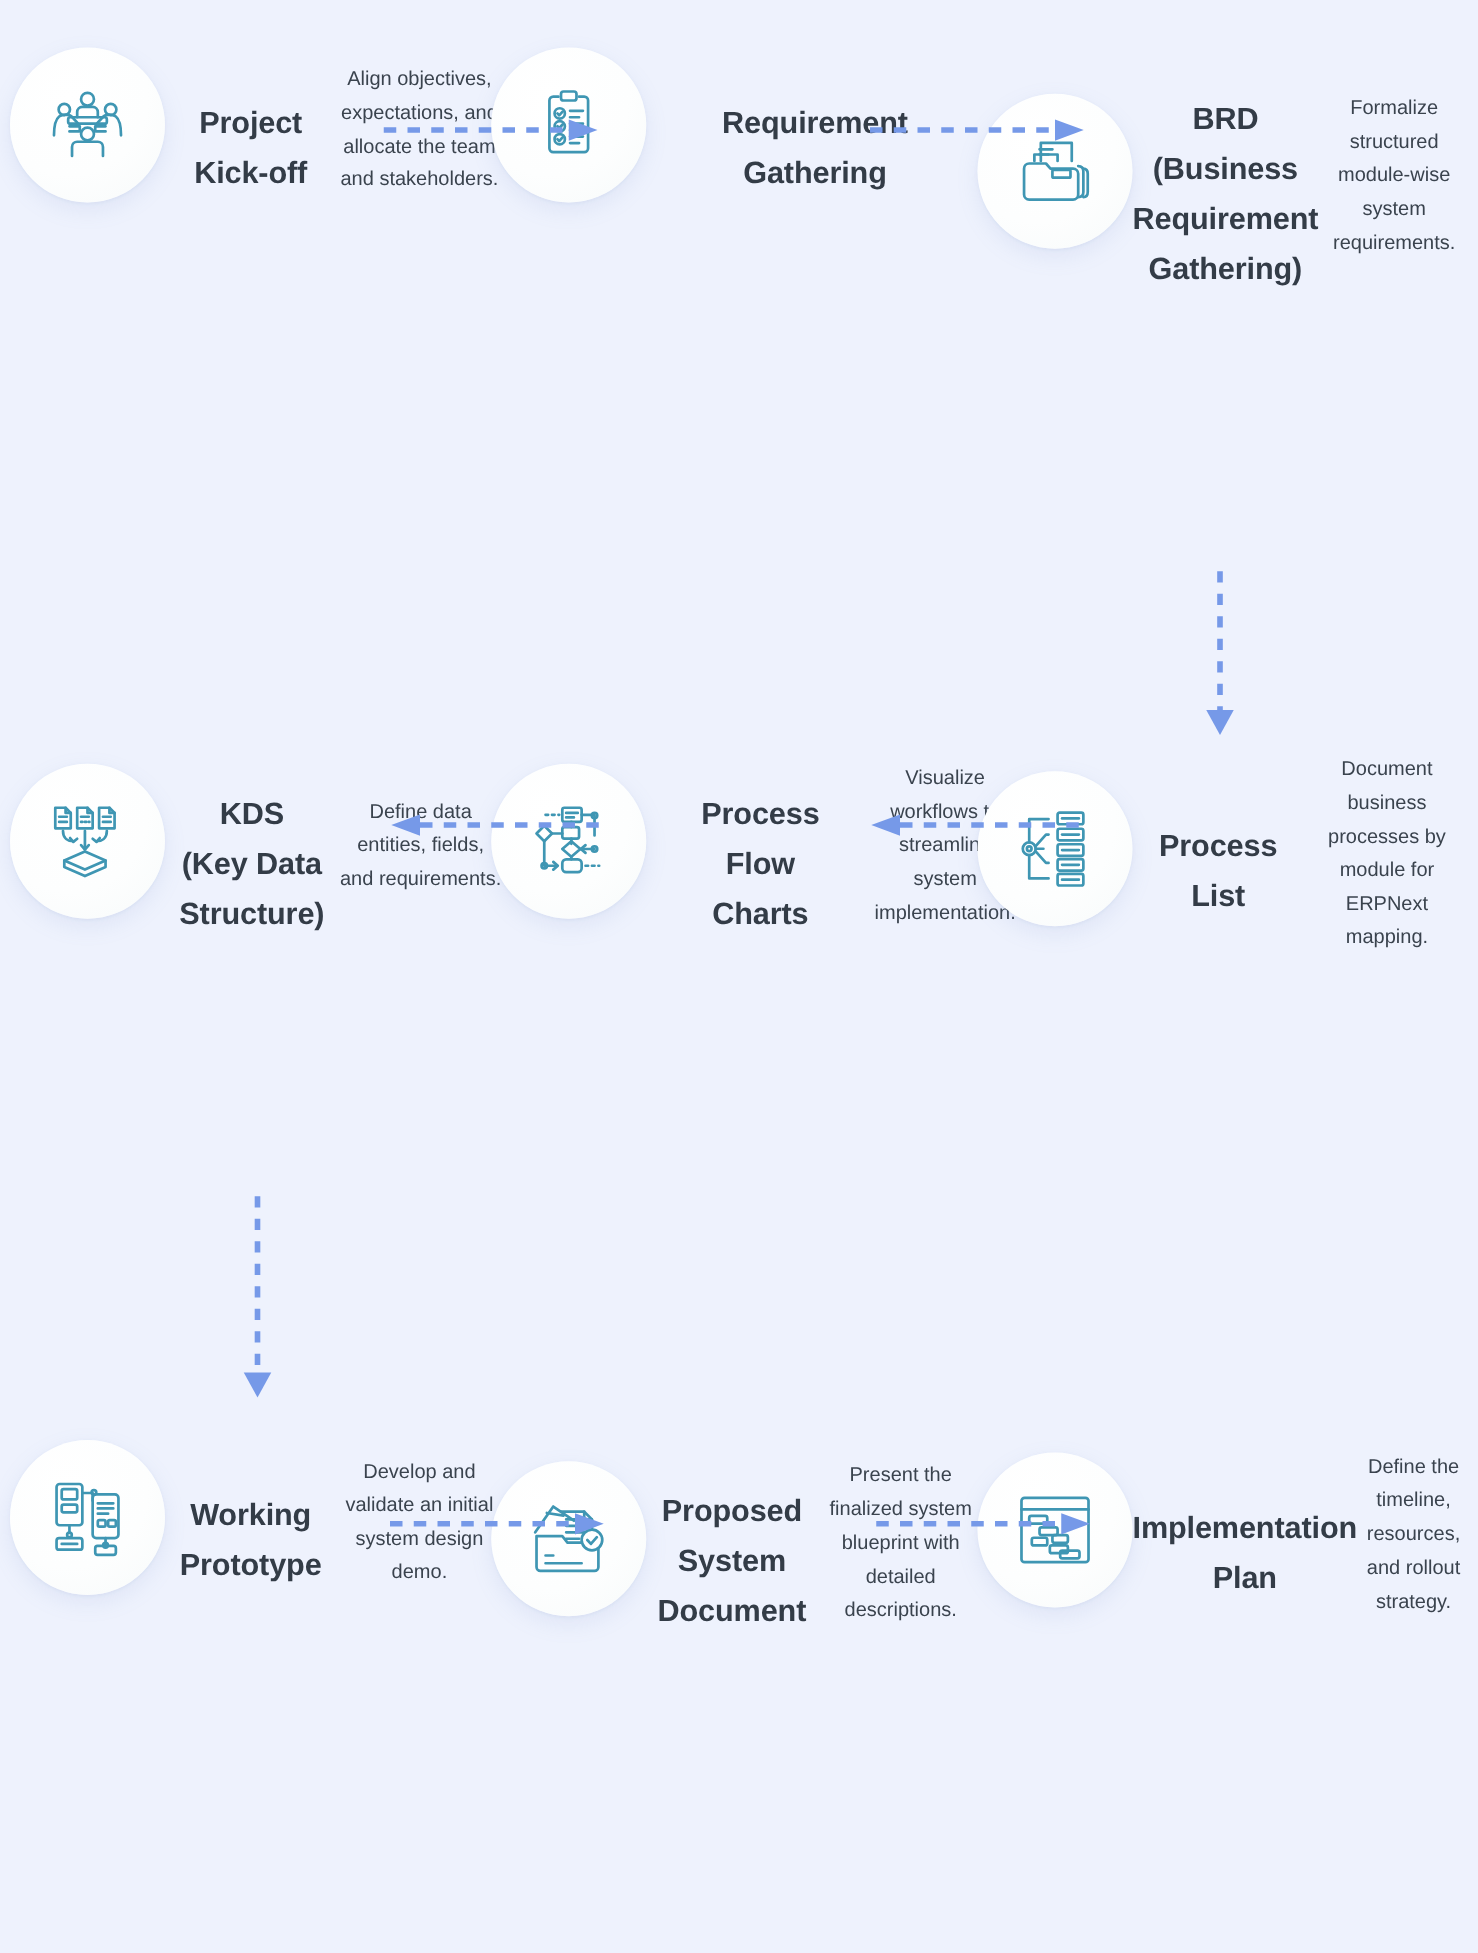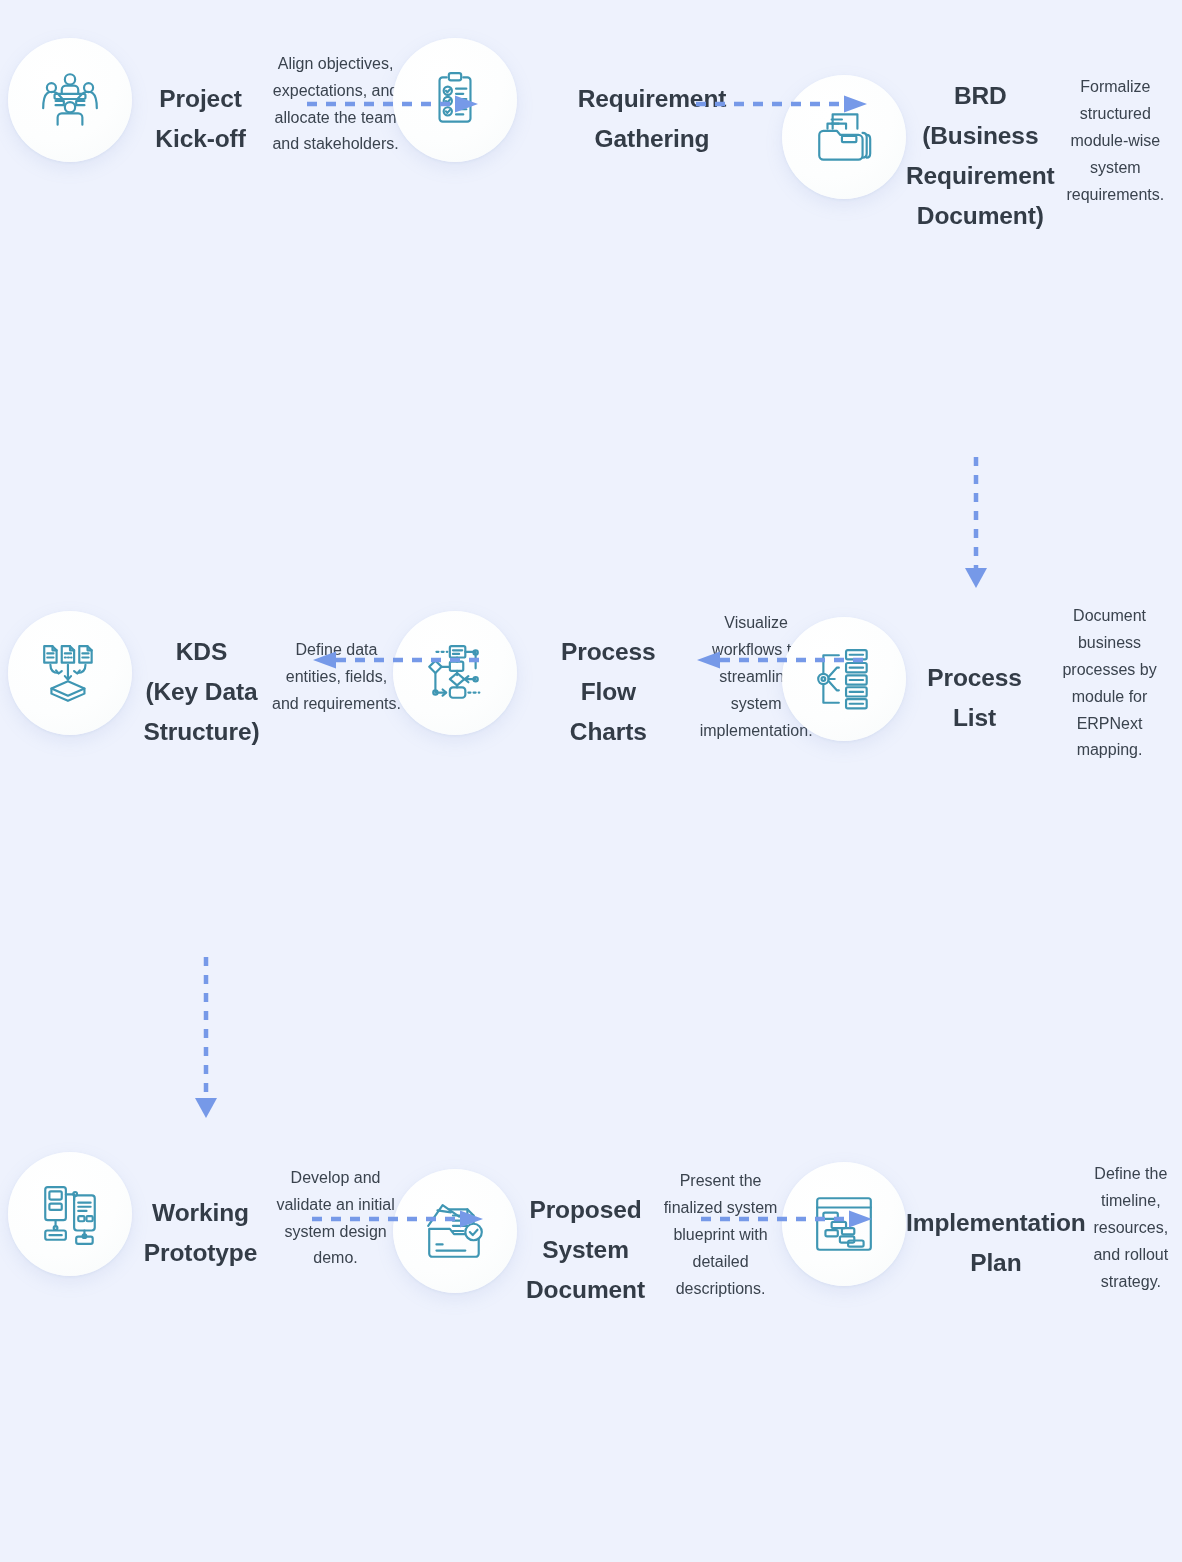--- a/index.html
+++ b/index.html
@@ -149,21 +149,21 @@
         <path d="M21 24V10h24v14"></path>
         <path d="M16 24v-5h18v5"></path>
         <path d="M20 15h10M20 19h7"></path>
         <path d="M8 30a4 4 0 0 1 4-4h13l3.5 4H46a4 4 0 0 1 4 4v16a4 4 0 0 1-4 4H12a4 4 0 0 1-4-4z"></path>
         <path d="M50 28c3 0 4 1.5 4 4v16c0 2.5-1 4-4 4"></path>
         <path d="M54 30c2.4 0 3.4 1.4 3.4 4v14c0 2.4-1 4-3.4 4"></path>
         <rect x="30" y="31" width="14" height="6" rx="1"></rect>
       </svg>
     </div>
     <div class="node-title">BRD
-(Business Requirement Document)</div>
+(Business Requirement Gathering)</div>
     <div class="node-desc">Formalize structured module-wise system requirements.</div>
   </div>
 
   <div class="node wide" id="node-kds">
     <div class="icon-circle">
       <svg viewBox="0 0 64 64" fill="none" stroke="#3f96b3" stroke-width="2.1" stroke-linecap="round" stroke-linejoin="round">
         <path d="M7 6h8l4 4v12H7z"></path>
           <path d="M15 6v4h4"></path>
         <path d="M10 13h6M10 17h6"></path>
         <path d="M24 6h8l4 4v12H24z"></path>

